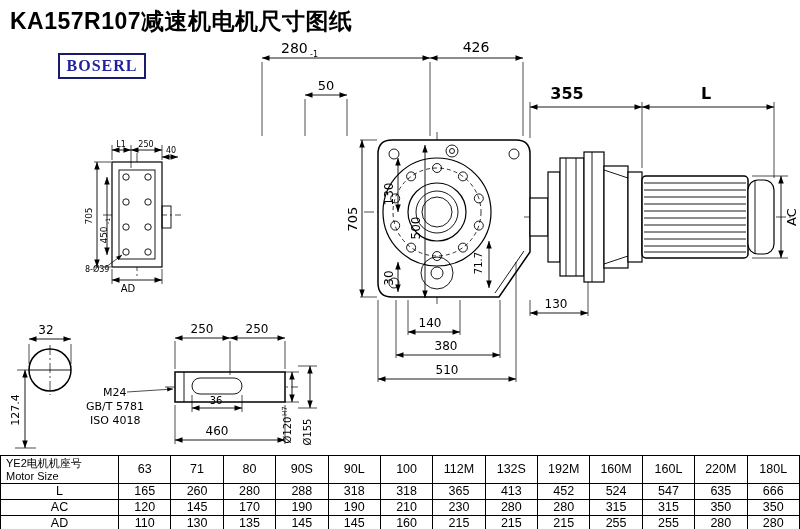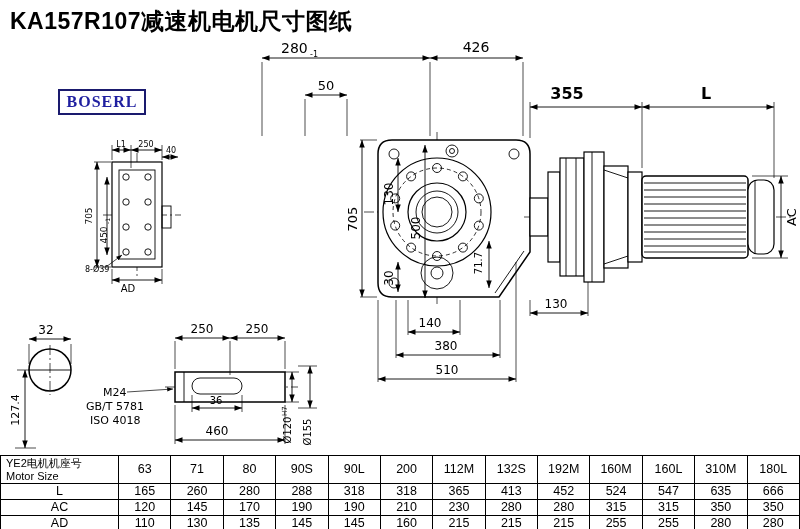--- a/index.html
+++ b/index.html
@@ -3,21 +3,21 @@
 <meta charset="utf-8">
 <style>
   html,body { margin:0; padding:0; background:#fff; }
   .page { position:relative; width:784px; height:529px; background:#fff; overflow:hidden;
           font-family:"Liberation Sans","DejaVu Sans",sans-serif; color:#000;padding-left:40px; }
   .title { position:absolute; left:10px; top:6px; margin:0; font-size:23px; font-weight:bold;
            letter-spacing:0.5px; font-family:"Liberation Sans","DejaVu Sans",sans-serif; }
   .logo { position:absolute; left:58px; top:53px; width:88px; height:26px; border:2px solid #1a1a6e;
           box-sizing:border-box; display:flex; align-items:center; justify-content:center;
           font-family:"Liberation Serif","DejaVu Serif",serif; font-weight:bold; font-size:16px;
-          letter-spacing:1px; color:#1f1fa0; background:#fff;margin-top:36px; }
+          letter-spacing:1px; color:#1f1fa0; background:#fff; }
   svg.drawing { position:absolute; left:0; top:0; }
   svg.drawing text { font-family:"DejaVu Sans","Liberation Sans",sans-serif; fill:#000; }
   .ol  { fill:#fff; stroke:#000; stroke-width:1.5; }
   .ol2 { fill:#fff; stroke:#000; stroke-width:1.2; }
   .tl  { fill:none; stroke:#000; stroke-width:0.9; }
   .xl  { fill:none; stroke:#000; stroke-width:0.7; }
   .dim { fill:none; stroke:#000; stroke-width:0.9; }
   .cl  { fill:none; stroke:#000; stroke-width:0.7; stroke-dasharray:10 3 2 3; }
   .dash{ fill:none; stroke:#000; stroke-width:0.8; stroke-dasharray:4 3; }
   .dim-table { position:absolute; left:0; top:455px; width:800px; border-collapse:collapse;
@@ -258,27 +258,27 @@
       <tr class="hdr">
         <th class="c1">
           <div>YE2电机机座号</div>
           <div>Motor Size</div>
         </th>
       <td>63</td>
           <td>71</td>
           <td>80</td>
           <td>90S</td>
           <td>90L</td>
-          <td>200</td>
+          <td>100</td>
           <td>112M</td>
           <td>132S</td>
           <td>192M</td>
           <td>160M</td>
           <td>160L</td>
-          <td>310M</td>
+          <td>220M</td>
           <td>180L</td>
         </tr>
       <tr class="dr">
         <th class="c1">L</th>
       <td>165</td>
           <td>260</td>
           <td>280</td>
           <td>288</td>
           <td>318</td>
           <td>318</td>

